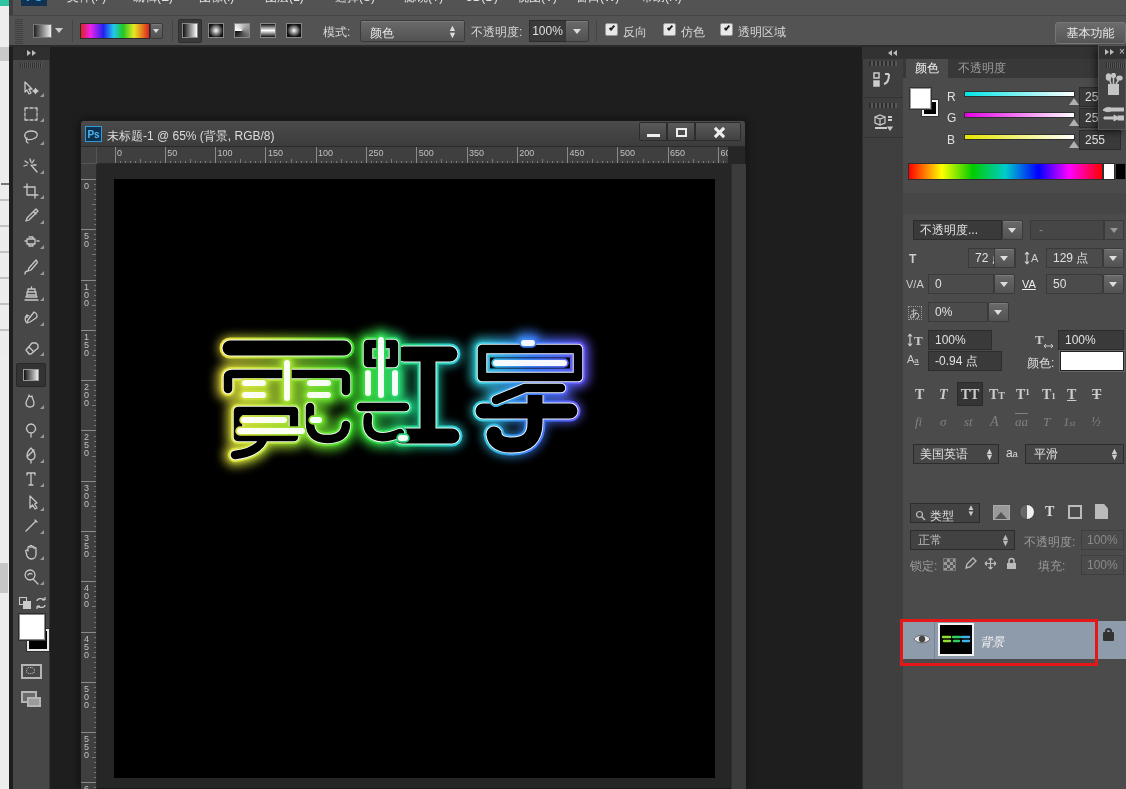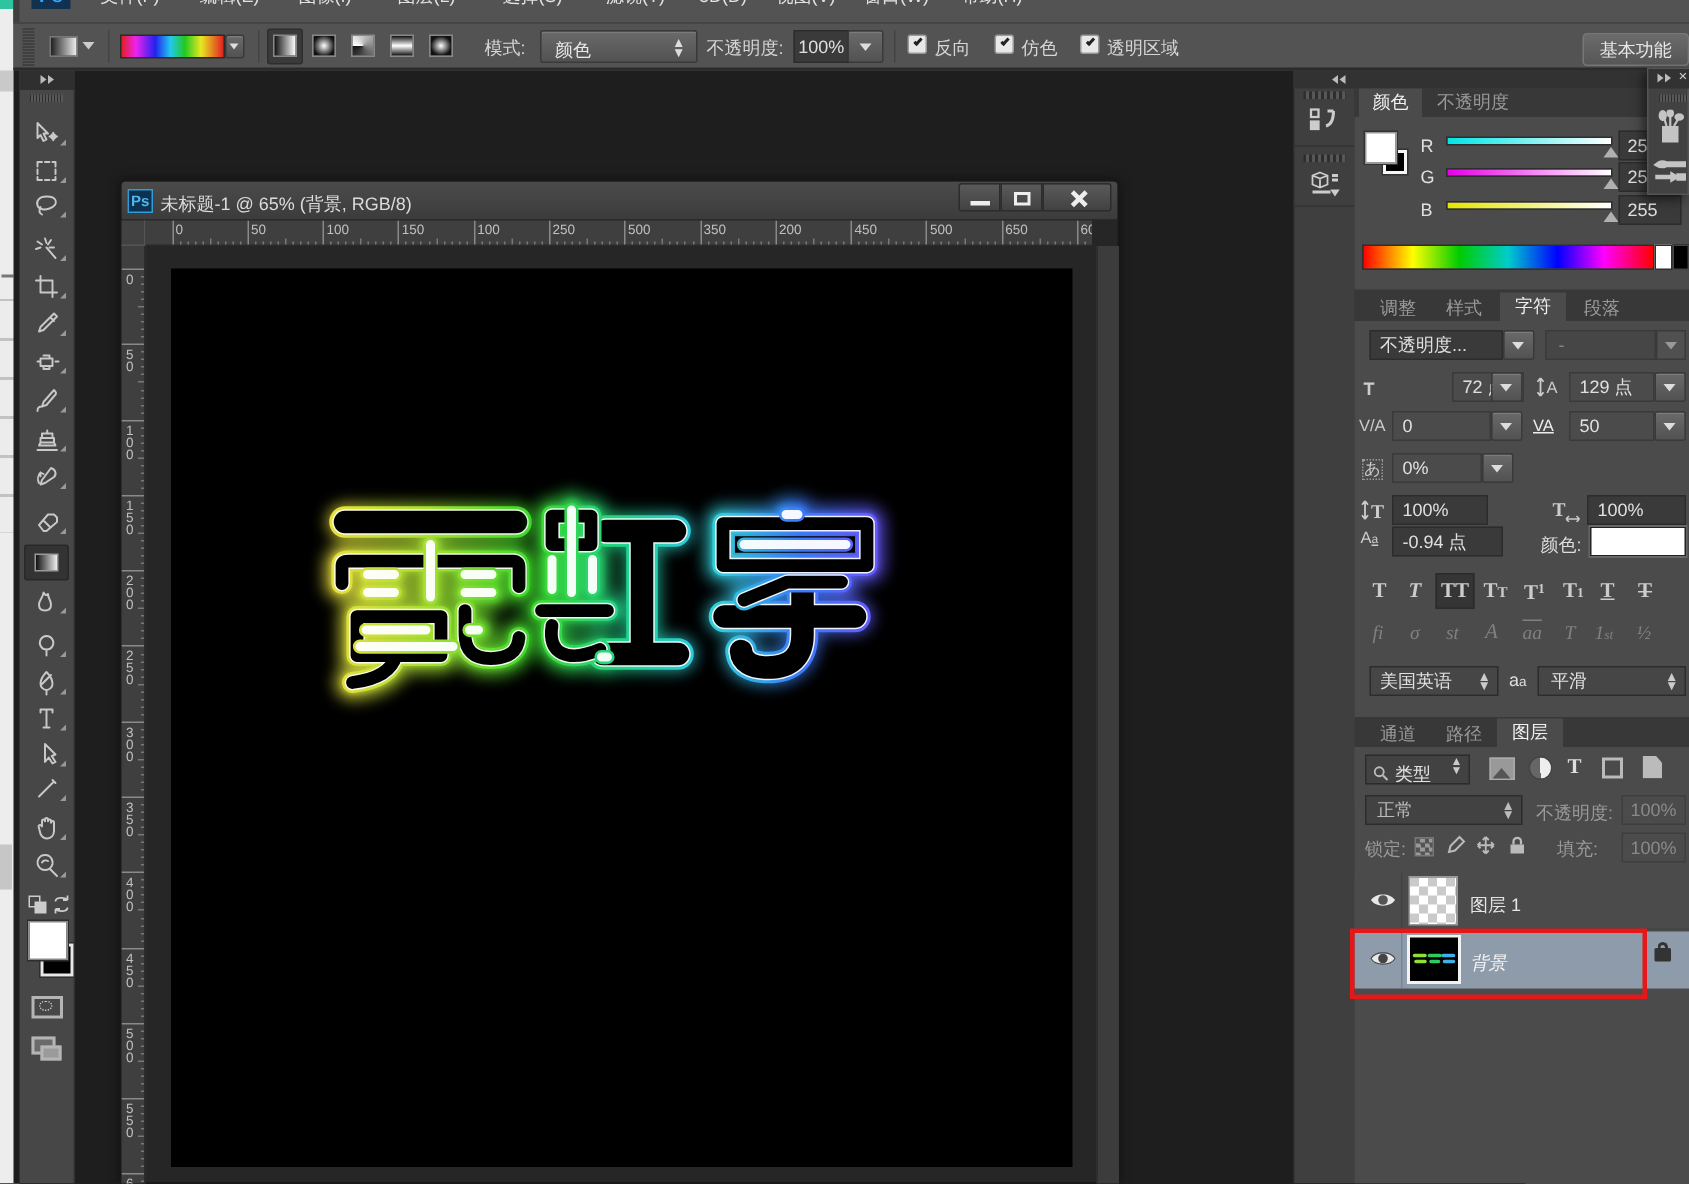--- a/index.html
+++ b/index.html
@@ -596,26 +596,20 @@
     <div class="abs inbox" style="left:176px;top:30px;width:42px;height:20px;line-height:18px;padding-left:5px;">255</div>
     <div class="abs" style="left:44px;top:55px;color:#e0e0e0;font-size:12px;">B</div>
     <div class="abs" style="left:61px;top:56px;width:111px;height:6px;background:linear-gradient(90deg,#e5e500,#fff);border:1px solid #2e2e2e;"></div>
     <div class="abs" style="left:166px;top:63px;border-left:5px solid transparent;border-right:5px solid transparent;border-bottom:7px solid #b0b0b0;"></div>
     <div class="abs inbox" style="left:176px;top:52px;width:42px;height:20px;line-height:18px;padding-left:5px;">255</div>
     <div class="abs" style="left:5px;top:85px;width:195px;height:17px;background:linear-gradient(90deg,#f00 0%,#ff0 17%,#0c0 33%,#0cc 50%,#00f 67%,#f0f 83%,#f00 100%);border:1px solid #2e2e2e;"></div>
     <div class="abs" style="left:200px;top:85px;width:12px;height:17px;background:#fff;border:1px solid #2e2e2e;"></div>
     <div class="abs" style="left:212px;top:85px;width:11px;height:17px;background:#000;border:1px solid #444;"></div>
   </div>
 
-  <div class="abs" style="left:0;top:134px;width:223px;height:21px;background:#383838;">
-    <div class="abs" style="left:9px;top:3px;width:40px;color:#9a9a9a;font-size:12px;text-align:center;line-height:18px;">调整</div>
-    <div class="abs" style="left:53px;top:3px;width:40px;color:#9a9a9a;font-size:12px;text-align:center;line-height:18px;">样式</div>
-    <div class="abs" style="left:97px;top:2px;width:44px;height:19px;background:#4b4b4b;color:#f0f0f0;font-size:12px;text-align:center;line-height:19px;">字符</div>
-    <div class="abs" style="left:145px;top:3px;width:40px;color:#9a9a9a;font-size:12px;text-align:center;line-height:18px;">段落</div>
-  </div>
   <div class="abs" style="left:0;top:155px;width:223px;height:323px;background:#4b4b4b;font-size:12px;color:#ddd;">
 
     <div class="abs inbox" style="left:10px;top:6px;width:89px;height:20px;line-height:18px;padding-left:6px;">不透明度...</div>
     <div class="abs dd" style="left:99px;top:6px;width:21px;height:20px;"></div>
     <div class="abs" style="left:105px;top:14px;border-left:4px solid transparent;border-right:4px solid transparent;border-top:5px solid #ddd;"></div>
     <div class="abs" style="left:127px;top:6px;width:74px;height:20px;background:#464646;border:1px solid #3a3a3a;color:#888;line-height:18px;padding-left:8px;">-</div>
     <div class="abs" style="left:201px;top:6px;width:20px;height:20px;background:#505050;border:1px solid #3a3a3a;"></div>
     <div class="abs" style="left:207px;top:14px;border-left:4px solid transparent;border-right:4px solid transparent;border-top:5px solid #999;"></div>
 
     <div class="abs" style="left:6px;top:38px;color:#ccc;font-weight:bold;">T</div>
@@ -682,25 +676,20 @@
       <span class="abs" style="left:188px;">½</span>
     </div>
 
     <div class="abs inbox" style="left:10px;top:230px;width:86px;height:20px;line-height:18px;padding-left:6px;background:#464646;">美国英语</div>
     <div class="abs" style="left:82px;top:234px;color:#ccc;font-size:9px;line-height:6px;">▲<br>▼</div>
     <div class="abs" style="left:103px;top:232px;color:#ddd;font-size:12px;">a<span style="font-size:9px;">a</span></div>
     <div class="abs inbox" style="left:122px;top:230px;width:99px;height:20px;line-height:18px;padding-left:8px;background:#464646;">平滑</div>
     <div class="abs" style="left:207px;top:234px;color:#ccc;font-size:9px;line-height:6px;">▲<br>▼</div>
   </div>
 
-  <div class="abs" style="left:0;top:419px;width:223px;height:20px;background:#383838;">
-    <div class="abs" style="left:9px;top:2px;width:40px;color:#9a9a9a;font-size:12px;text-align:center;line-height:18px;">通道</div>
-    <div class="abs" style="left:53px;top:2px;width:40px;color:#9a9a9a;font-size:12px;text-align:center;line-height:18px;">路径</div>
-    <div class="abs" style="left:95px;top:1px;width:44px;height:19px;background:#4b4b4b;color:#f0f0f0;font-size:12px;text-align:center;line-height:19px;">图层</div>
-  </div>
   <div class="abs" style="left:0;top:439px;width:223px;height:291px;background:#4b4b4b;font-size:12px;color:#ddd;">
 
     <div class="abs inbox" style="left:7px;top:5px;width:70px;height:20px;line-height:18px;background:#424242;">
       <span style="position:absolute;left:4px;top:4px;width:11px;height:11px;"><svg width="11" height="11">
               <circle cx="4.5" cy="4.5" r="3" stroke="#bbb" fill="none" stroke-width="1.2"></circle>
               <path d="M7,7 L10,10" stroke="#bbb" stroke-width="1.4"></path>
             </svg></span>
       <span style="position:absolute;left:19px;top:3px;">类型</span>
       <span style="position:absolute;right:4px;top:1px;color:#ccc;font-size:8px;line-height:6px;">▲<br>▼</span>
     </div>
@@ -725,29 +714,20 @@
     <div class="abs" style="left:80px;top:58px;width:15px;height:15px;"><svg width="15" height="15">
             <path d="M7.5,2 V13 M2,7.5 H13 M7.5,2 l-2,2 M7.5,2 l2,2 M7.5,13 l-2,-2 M7.5,13 l2,-2 M2,7.5 l2,-2 M2,7.5 l2,2 M13,7.5 l-2,-2 M13,7.5 l-2,2" stroke="#bbb" stroke-width="1.2" fill="none"></path>
           </svg></div>
     <div class="abs" style="left:101px;top:58px;width:15px;height:15px;"><svg width="15" height="15">
             <rect x="3" y="7" width="9" height="6" fill="#bbb"></rect>
             <path d="M5,7 V5 a2.5,2.5 0 0 1 5,0 V7" stroke="#bbb" stroke-width="1.5" fill="none"></path>
           </svg></div>
     <div class="abs" style="left:135px;top:60px;color:#9a9a9a;">填充:</div>
     <div class="abs" style="left:178px;top:57px;width:43px;height:20px;background:#4b4b4b;border:1px solid #3e3e3e;color:#8a8a8a;line-height:18px;padding-left:5px;">100%</div>
 
-    <div class="abs" style="left:0;top:84px;width:223px;height:38px;background:#4b4b4b;border-bottom:1px solid #424242;">
-      <div class="abs" style="left:9px;top:10px;width:20px;height:16px;"><svg width="20" height="16">
-              <path d="M2,8 C5,3 15,3 18,8 C15,13 5,13 2,8 Z" fill="#e8e8e8"></path>
-              <circle cx="10" cy="8" r="3.2" fill="#555"></circle>
-            </svg></div>
-      <div class="abs" style="left:31px;top:0;width:1px;height:38px;background:#424242;"></div>
-      <div class="abs" style="left:36px;top:2px;width:33px;height:33px;border:1px solid #999;background:repeating-conic-gradient(#fff 0 25%,#cacaca 25% 50%) 0 0/12px 12px;"></div>
-      <div class="abs" style="left:77px;top:13px;color:#e4e4e4;">图层 1</div>
-    </div>
 
     <div class="abs" style="left:0;top:123px;width:223px;height:38px;background:#8e9bab;">
       <div class="abs" style="left:9px;top:10px;width:20px;height:16px;"><svg width="20" height="16">
               <path d="M2,8 C5,3 15,3 18,8 C15,13 5,13 2,8 Z" fill="#e9e9e9" stroke="#444" stroke-width=".7"></path>
               <circle cx="10" cy="8" r="3.2" fill="#444"></circle>
             </svg></div>
       <div class="abs" style="left:31px;top:0;width:1px;height:38px;background:#77859a;"></div>
       <div class="abs" style="left:35px;top:2px;width:36px;height:33px;border:2px solid #f2f2f2;background:#000;">
         <svg width="32" height="29" viewBox="0 0 32 29">
           <g stroke-linecap="round" fill="none">

